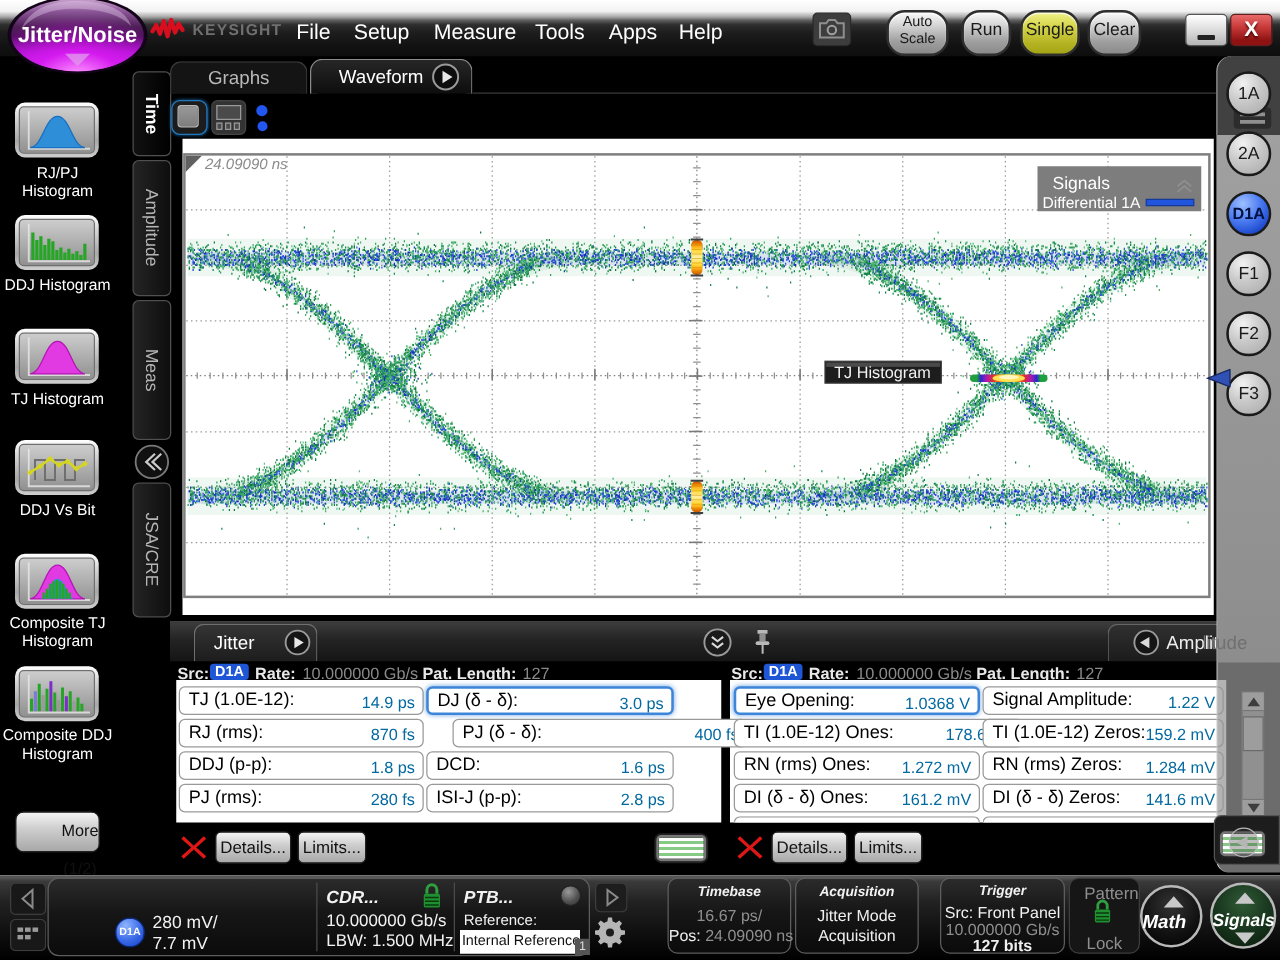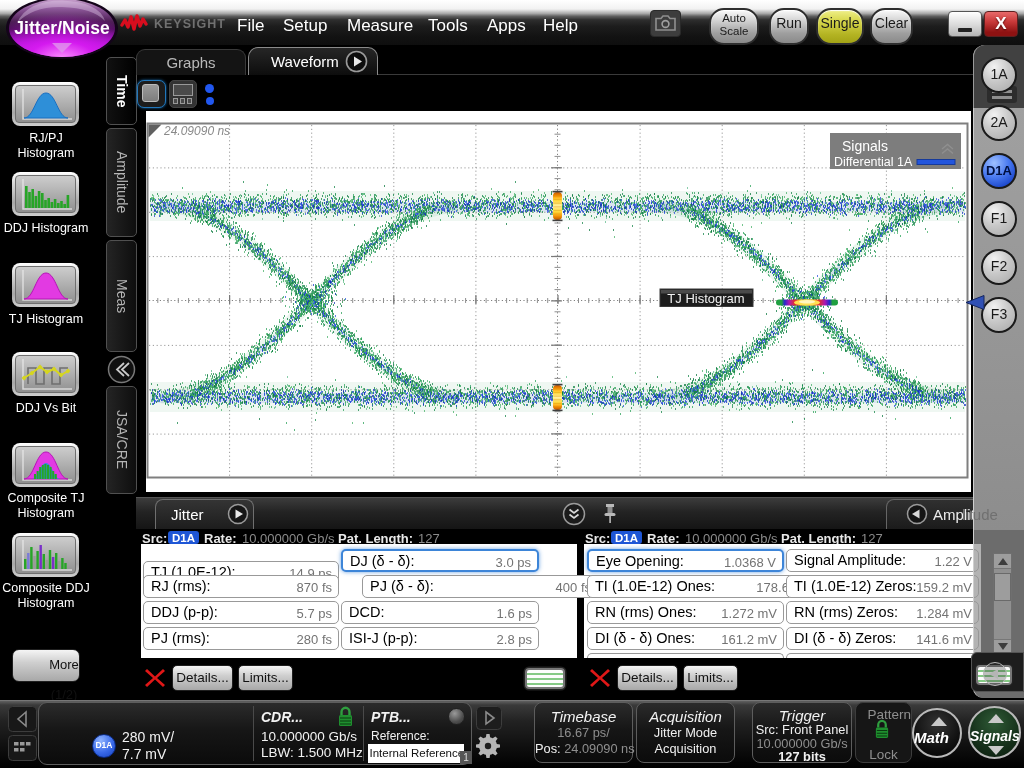--- a/index.html
+++ b/index.html
@@ -15,28 +15,28 @@
  background:linear-gradient(180deg,#ffffff,#d9d9d9 25%,#a8a8a8 70%,#cfcfcf);
  box-shadow:0 0 2px #000;}
 .sideinner{width:100%;height:100%;border-radius:4px;border:1px solid #6f6f6f;
  background:linear-gradient(180deg,#cdcdcd,#909090);overflow:hidden;position:relative;}
 .slabel{left:0px;width:92px;text-align:center;color:#fff;font-size:12.5px;line-height:15px;}
 .vtab{left:106px;width:31px;background:linear-gradient(90deg,#242424,#0e0e0e);
  border:1px solid #505050;border-radius:5px;color:#b5b5b5;font-size:14px;
  writing-mode:vertical-rl;text-align:center;}
 .cell{height:23px;background:#fff;border:1px solid #999;border-radius:5px;}
 .cell .l{position:absolute;left:7px;top:2.5px;font-size:14.5px;color:#000;white-space:nowrap;}
-.cell .v{position:absolute;right:6px;top:4px;font-size:13px;color:#737373;white-space:nowrap;}
+.cell .v{position:absolute;right:6px;top:4px;font-size:13px;color:#0369a1;white-space:nowrap;}
 .sel{border:2px solid #3d85d8;box-shadow:0 0 4px rgba(70,140,220,.8);}
 .btn{background:linear-gradient(180deg,#f5f5f5,#cfcfcf 40%,#a8a8a8);border:1.5px solid #1f1f1f;
  border-radius:5px;color:#111;font-size:13.5px;text-align:center;}
 .gbtn{border-radius:4px;border:2px solid #777;box-shadow:0 0 0 1.5px #222;
  background:repeating-linear-gradient(180deg,#fdfdfd 0 2.5px,#86ca86 2.5px 5px);}
 .ebox{background:linear-gradient(180deg,#2b2b2b,#161616 45%,#0b0b0b);border:1px solid #5d5d5d;border-radius:8px;}
-.ebox .t{position:absolute;left:0;width:100%;text-align:center;font-style:italic;font-weight:normal;font-size:15px;color:#f2f2f2;}
+.ebox .t{position:absolute;left:0;width:100%;text-align:center;font-style:italic;font-weight:bold;font-size:11px;color:#f2f2f2;}
 .ebox .r{position:absolute;left:0;width:100%;text-align:center;font-size:12.8px;color:#8f8f8f;white-space:nowrap;}
 .ebox .w{color:#f0f0f0;}
 .srclbl{font-weight:bold;font-size:13px;color:#e8e8e8;}
 .srcval{font-size:13px;color:#8a8a8a;}
 .chanbtn{width:36px;height:36px;border-radius:50%;border:2.5px solid #1a1a1a;
  background:radial-gradient(circle at 35% 25%,#f2f2f2,#c9c9c9 45%,#a8a8a8);
  color:#1a1a1a;font-size:14px;text-align:center;line-height:31px;}
 .ccirc{border-radius:50%;border:2px solid #b9b9b9;text-align:left;}
 </style></head><body>
 
@@ -341,21 +341,21 @@
 <span class="abs srclbl" style="left:338px;top:531px">Pat. Length:</span>
 <span class="abs srcval" style="left:418px;top:531px">127</span>
 <span class="abs srclbl" style="left:585px;top:531px">Src:</span>
 <span class="abs" style="left:611px;top:531px;background:#1e56d6;color:#fff;font-weight:bold;font-size:11.5px;border-radius:3px;padding:0.5px 4px;">D1A</span>
 <span class="abs srclbl" style="left:647px;top:531px">Rate:</span>
 <span class="abs srcval" style="left:685px;top:531px">10.000000 Gb/s</span>
 <span class="abs srclbl" style="left:781px;top:531px">Pat. Length:</span>
 <span class="abs srcval" style="left:861px;top:531px">127</span>
 <div class="abs" style="left:141px;top:544px;width:436px;height:114px;background:#fff;"></div>
 <div class="abs" style="left:584px;top:544px;width:397px;height:114px;background:#fff;"></div>
-<div class="abs cell " style="left:143px;top:548.5px;width:196px;margin-top:12px;">
+<div class="abs cell " style="left:143px;top:548.5px;width:196px;">
     <span class="l">TJ (1.0E-12):</span>
     <span class="v">14.9 ps</span>
   </div>
 <div class="abs cell sel" style="left:341px;top:548.5px;width:198px;">
     <span class="l">DJ (δ - δ):</span>
     <span class="v">3.0 ps</span>
   </div>
 <div class="abs cell sel" style="left:587px;top:548.5px;width:197px;">
     <span class="l">Eye Opening:</span>
     <span class="v">1.0368 V</span>
@@ -375,21 +375,21 @@
 <div class="abs cell " style="left:587px;top:574.5px;width:232px;">
     <span class="l">TI (1.0E-12) Ones:</span>
     <span class="v">178.6 mV</span>
   </div>
 <div class="abs cell " style="left:786px;top:574.5px;width:193px;">
     <span class="l">TI (1.0E-12) Zeros:</span>
     <span class="v">159.2 mV</span>
   </div>
 <div class="abs cell " style="left:143px;top:600.5px;width:196px;">
     <span class="l">DDJ (p-p):</span>
-    <span class="v">5.7 ps</span>
+    <span class="v">1.8 ps</span>
   </div>
 <div class="abs cell " style="left:341px;top:600.5px;width:198px;">
     <span class="l">DCD:</span>
     <span class="v">1.6 ps</span>
   </div>
 <div class="abs cell " style="left:587px;top:600.5px;width:197px;">
     <span class="l">RN (rms) Ones:</span>
     <span class="v">1.272 mV</span>
   </div>
 <div class="abs cell " style="left:786px;top:600.5px;width:193px;">

